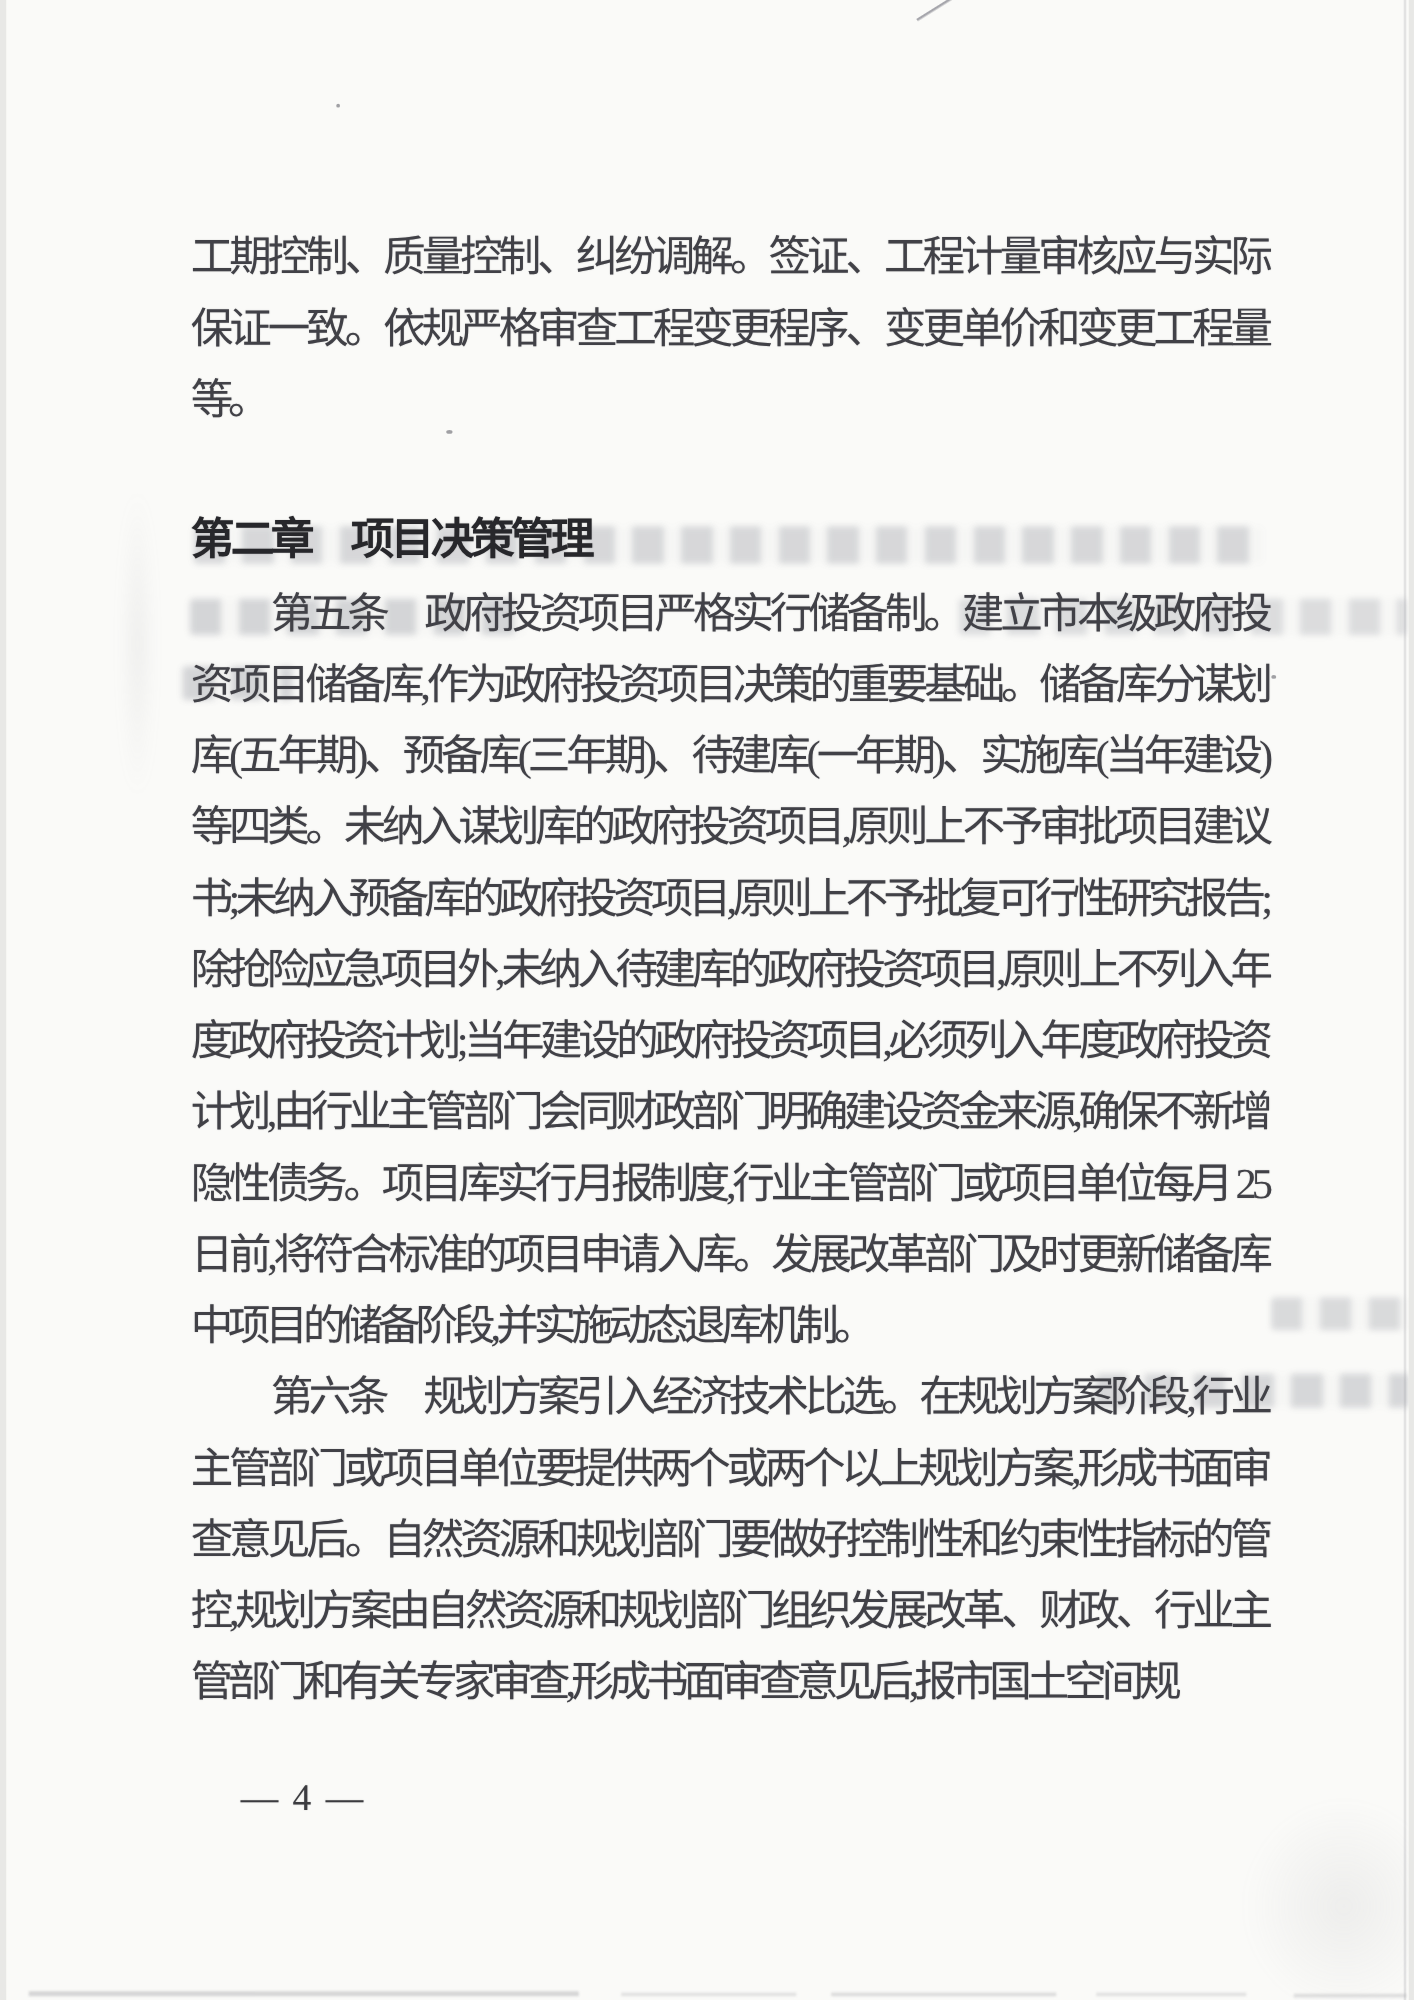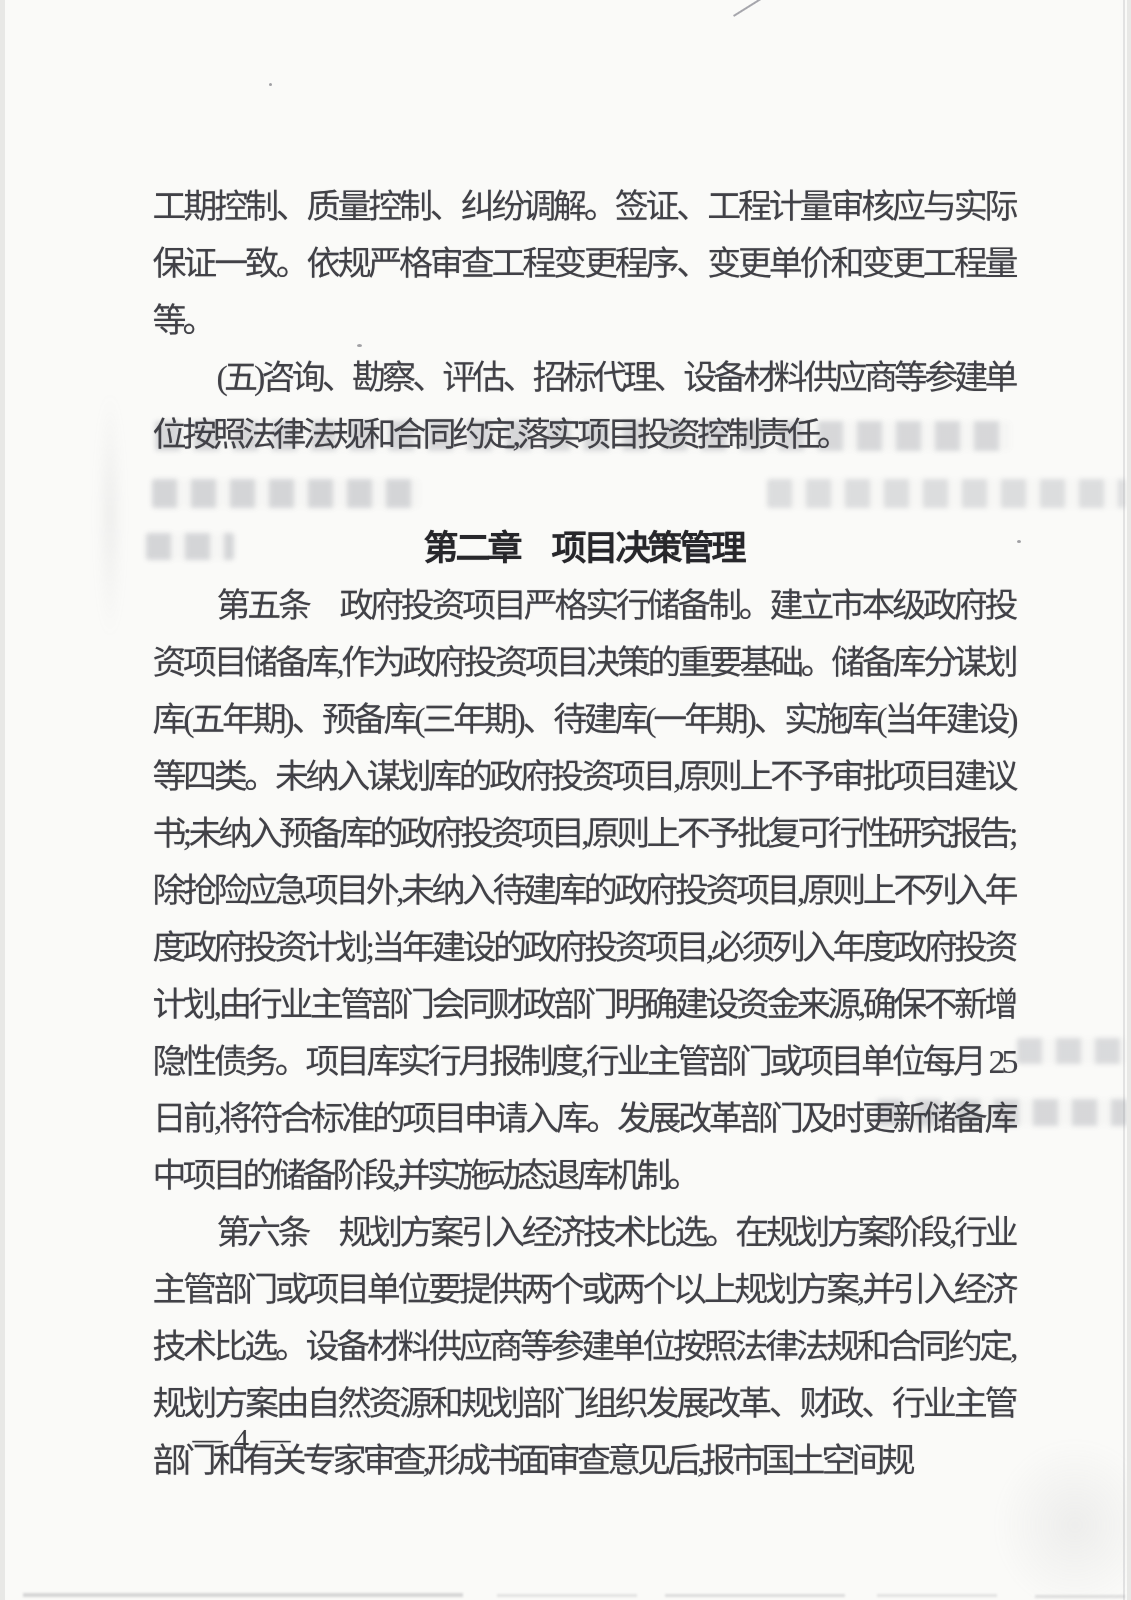--- a/index.html
+++ b/index.html
@@ -23,23 +23,22 @@
     font-size:34px;
     line-height:57px;
     letter-spacing:-4px;
     text-align:justify;
     text-shadow:0 0 1px rgba(65,65,71,0.35);
   }
   .para{margin:0;}
   .para.indent{text-indent:64px;}
   .chapter{
     margin:57px 0 0 0;
-    text-align:center;
     text-indent:0;
-    font-family:Liberation Serif, serif;
+    font-family:Liberation Mono, monospace;
     font-weight:700;
     font-size:35px;
     line-height:57px;
     letter-spacing:-3px;
     color:#27272b;
     text-shadow:0 0 1px rgba(39,39,43,0.35);
   }
   .pagenum{
     position:absolute;
     left:188px;
@@ -115,21 +114,20 @@
 
   <div class="ghost g1"></div>
   <div class="ghost g2"></div>
   <div class="ghost g3"></div>
   <div class="ghost g4"></div>
   <div class="ghost g5"></div>
   <div class="ghost g6"></div>
 
   <main class="content">
     <p class="para">工期控制、质量控制、纠纷调解。签证、工程计量审核应与实际保证一致。依规严格审查工程变更程序、变更单价和变更工程量等。</p>
-    <p class="para indent">(五)咨询、勘察、评估、招标代理、设备材料供应商等参建单位按照法律法规和合同约定,落实项目投资控制责任。</p>
     <h2 class="chapter">第二章　项目决策管理</h2>
     <p class="para indent">第五条　政府投资项目严格实行储备制。建立市本级政府投资项目储备库,作为政府投资项目决策的重要基础。储备库分谋划库(五年期)、预备库(三年期)、待建库(一年期)、实施库(当年建设)等四类。未纳入谋划库的政府投资项目,原则上不予审批项目建议书;未纳入预备库的政府投资项目,原则上不予批复可行性研究报告;除抢险应急项目外,未纳入待建库的政府投资项目,原则上不列入年度政府投资计划;当年建设的政府投资项目,必须列入年度政府投资计划,由行业主管部门会同财政部门明确建设资金来源,确保不新增隐性债务。项目库实行月报制度,行业主管部门或项目单位每月 25 日前,将符合标准的项目申请入库。发展改革部门及时更新储备库中项目的储备阶段,并实施动态退库机制。</p>
-    <p class="para indent">第六条　规划方案引入经济技术比选。在规划方案阶段,行业主管部门或项目单位要提供两个或两个以上规划方案,并引入经济技术比选。设备材料供应商等参建单位按照法律法规和合同约定,规划方案由自然资源和规划部门组织发展改革、财政、行业主管部门和有关专家审查,形成书面审查意见后,报市国土空间规</p>
+    <p class="para indent">第六条　规划方案引入经济技术比选。在规划方案阶段,行业主管部门或项目单位要提供两个或两个以上规划方案,形成书面审查意见后。自然资源和规划部门要做好控制性和约束性指标的管控,规划方案由自然资源和规划部门组织发展改革、财政、行业主管部门和有关专家审查,形成书面审查意见后,报市国土空间规</p>
   </main>
 
   <div class="pagenum">— 4 —</div>
 
 </div>
 
 </body></html>

